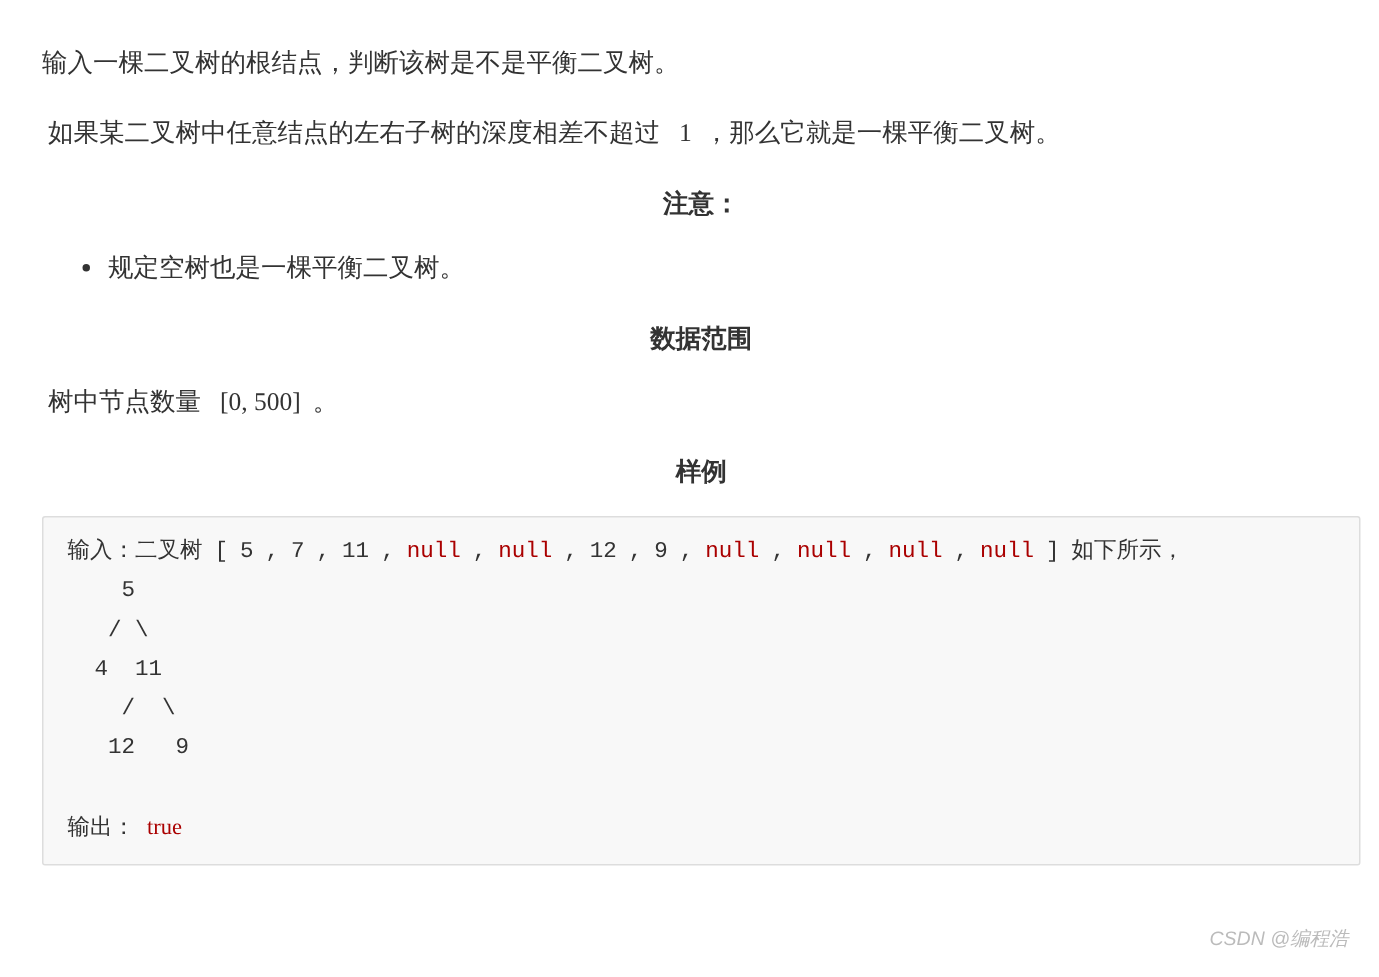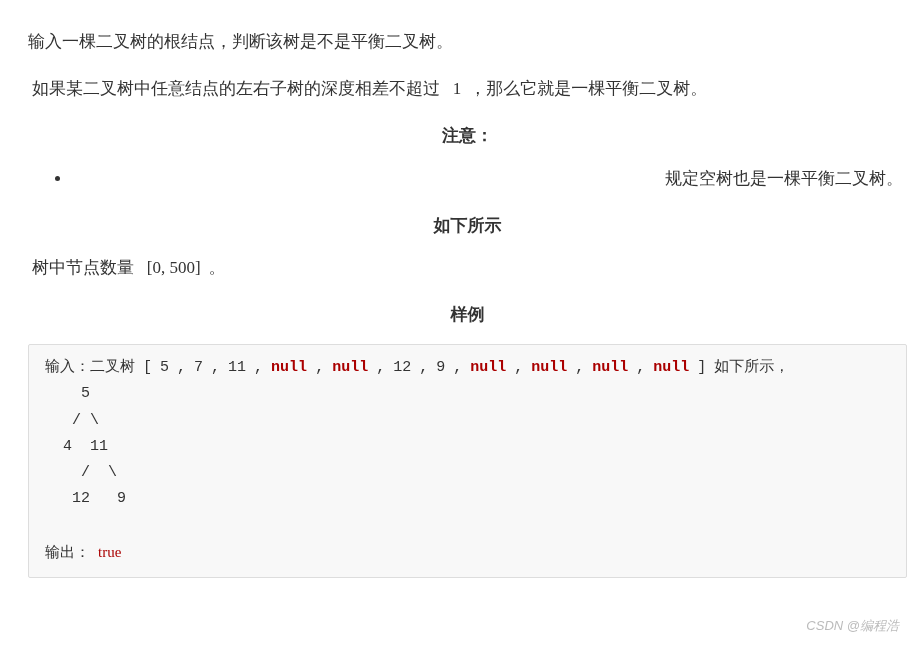--- a/index.html
+++ b/index.html
@@ -27,40 +27,38 @@
       margin-top: 6px;
       text-align: center;
     }
     ul {
       margin-bottom: 18px;
       padding-left: 40px;
     }
     li {
       font-size: 17px;
       list-style-type: disc;
-      text-align: right;
     }
     .math {
       font-family: "Times New Roman", Georgia, serif;
     }
     .code-block {
       background: #f8f8f8;
       border: 1px solid #ddd;
       border-radius: 2px;
       padding: 10px 12px;
       font-family: Consolas, "Courier New", monospace;
       font-size: 15px;
       line-height: 1.75;
       white-space: pre;
       margin-top: 8px;
       color: #333;
     }
     .code-null {
       color: #aa0000;
-      font-weight: bold;
     }
     .code-true {
       color: #aa0000;
       font-family: Liberation Serif, serif;
     }
     .watermark {
       position: fixed;
       bottom: 10px;
       right: 16px;
       color: rgba(120,120,120,0.5);
@@ -76,21 +74,21 @@
 <p class="paragraph">
   <span>如果某二叉树中任意结点的左右子树的深度相差不超过 </span><span class="math">1</span><span>，那么它就是一棵平衡二叉树。</span>
 </p>
 
 <p class="heading">注意：</p>
 
 <ul>
   <li>规定空树也是一棵平衡二叉树。</li>
 </ul>
 
-<p class="heading">如下所示</p>
+<p class="heading">数据范围</p>
 
 <p class="paragraph">
   <span>树中节点数量 </span><span class="math">[0, 500]</span><span>。</span>
 </p>
 
 <p class="heading">样例</p>
 
 <div class="code-block"><span>输入：二叉树</span><span>[</span><span>5</span><span>,</span><span>7</span><span>,</span><span>11</span><span>,</span><span class="code-null">null</span><span>,</span><span class="code-null">null</span><span>,</span><span>12</span><span>,</span><span>9</span><span>,</span><span class="code-null">null</span><span>,</span><span class="code-null">null</span><span>,</span><span class="code-null">null</span><span>,</span><span class="code-null">null</span><span>]</span><span>如下所示，</span>
 <span>    5</span>
 <span>   / \</span>

